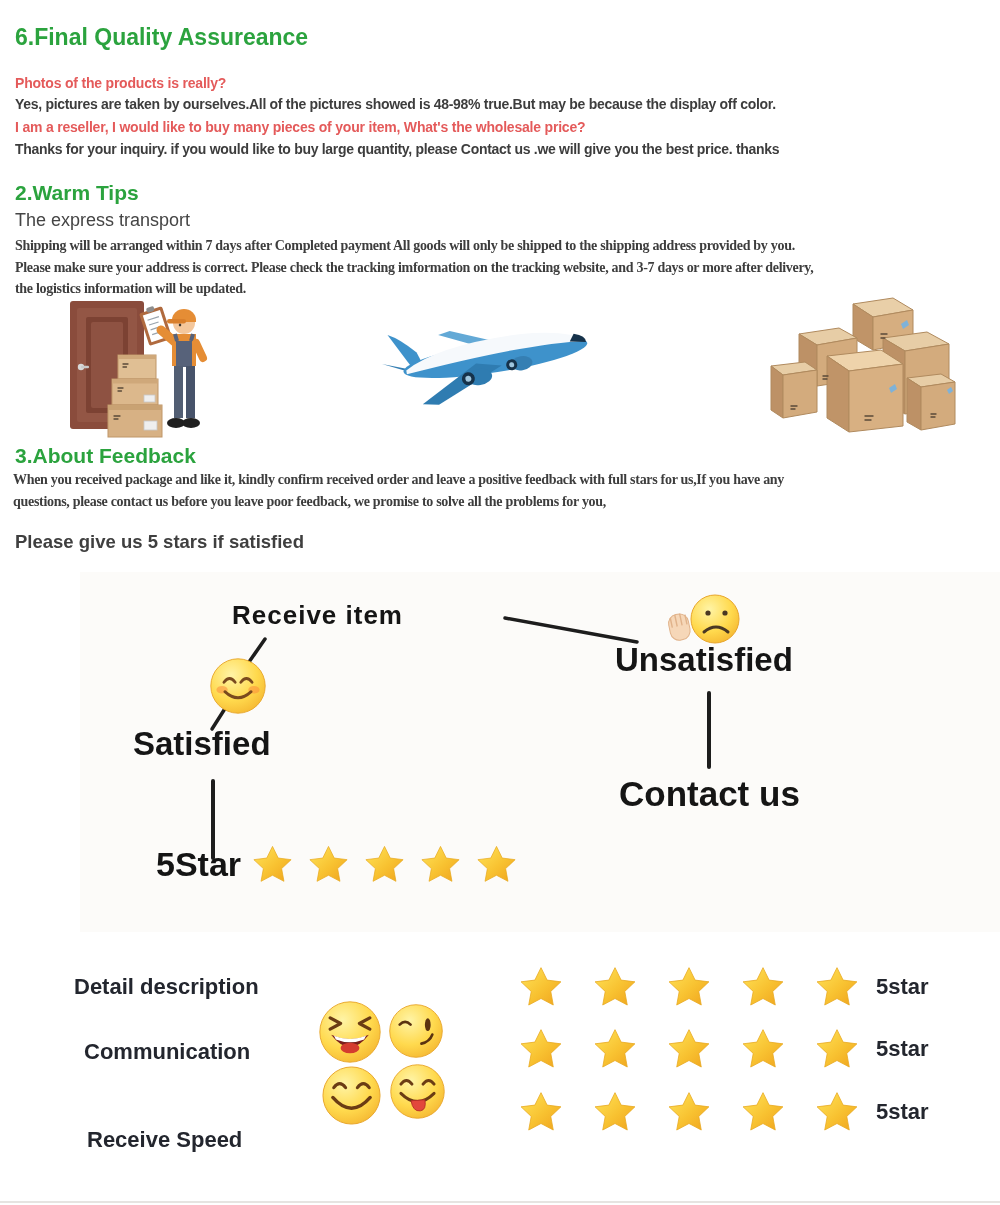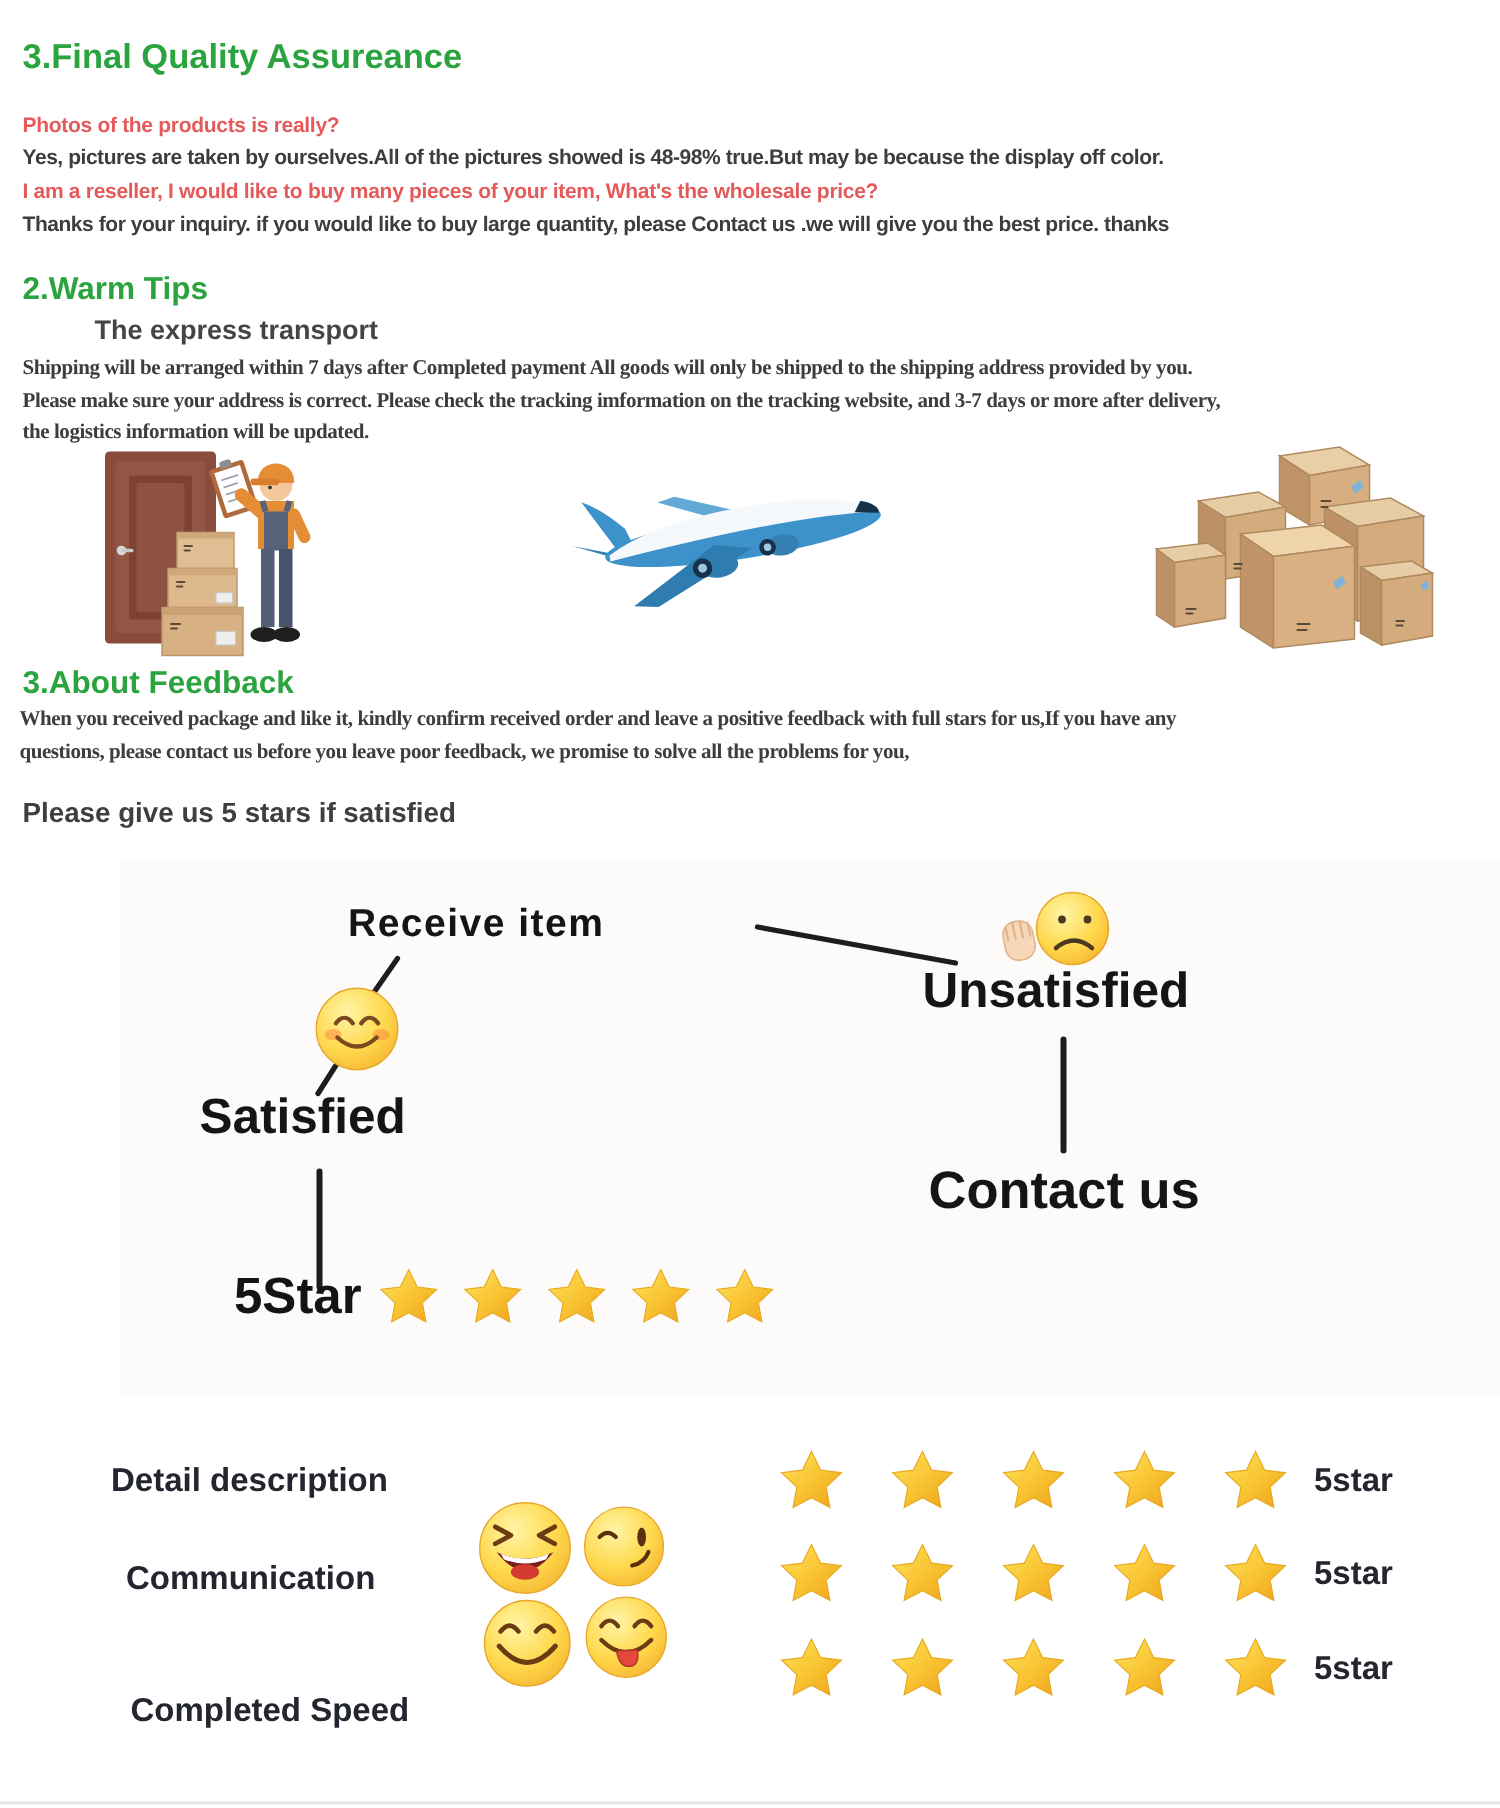--- a/index.html
+++ b/index.html
@@ -2,21 +2,21 @@
 <html><head>
 <meta charset="utf-8">
 <style>
   html,body{margin:0;padding:0;background:#fff;}
   .page{position:relative;width:1000px;height:1205px;background:#fff;overflow:hidden;
         font-family:"Liberation Sans",sans-serif;}
   .abs{position:absolute;}
   .h-green{font-weight:700;color:#2ba33e;white-space:nowrap;}
   .h1{font-size:23px;}
   .h2{font-size:21px;}
-  .sub{font-size:18px;font-weight:700;color:#454545;white-space:nowrap;margin-left:48px;}
+  .sub{font-size:18px;font-weight:400;color:#454545;white-space:nowrap;}
   .q{font-size:14px;font-weight:700;color:#e45a5a;white-space:nowrap;letter-spacing:-0.2px;}
   .para{font-size:14px;font-weight:700;color:#3d3d3d;white-space:nowrap;letter-spacing:-0.3px;}
   .para-block div{line-height:21.5px;font-family:Liberation Serif, serif;}
   .cta{font-size:18.5px;font-weight:700;color:#3f3f3f;white-space:nowrap;}
   .panel{left:80px;top:572px;width:920px;height:360px;background:#fcfbf9;}
   .flow-big{font-weight:600;color:#151515;white-space:nowrap;}
   .note-green div{font-size:17px;font-weight:700;color:#2f9b68;line-height:23.5px;white-space:nowrap;}
   .cat-label{font-size:22px;font-weight:700;color:#23262e;white-space:nowrap;}
   .star-row{display:flex;align-items:center;}
   .stars{display:flex;}
@@ -41,21 +41,21 @@
     <radialGradient id="faceGrad" cx="0.38" cy="0.3" r="0.85">
       <stop offset="0" stop-color="#fff4a6"></stop>
         <stop offset="0.55" stop-color="#ffd94d"></stop>
         <stop offset="1" stop-color="#f2ae2a"></stop>
     </radialGradient>
   </defs>
 </svg>
 
 <div class="page">
 
-  <div class="abs h-green h1" style="left:15px;top:24px;">3.Final Quality Assureance</div>
+  <div class="abs h-green h1" style="left:15px;top:24px;">6.Final Quality Assureance</div>
   <div class="abs q" style="left:15px;top:75px;text-align:right;">Photos of the products is really?</div>
   <div class="abs para" style="left:15px;top:96px;">Yes, pictures are taken by ourselves.All of the pictures showed is 48-98% true.But may be because the display off color.</div>
   <div class="abs q" style="left:15px;top:119px;">I am a reseller, I would like to buy many pieces of your item, What's the wholesale price?</div>
   <div class="abs para" style="left:15px;top:141px;">Thanks for your inquiry. if you would like to buy large quantity, please Contact us .we will give you the best price. thanks</div>
 
   <div class="abs h-green h2" style="left:15px;top:181px;">2.Warm Tips</div>
   <div class="abs sub" style="left:15px;top:210px;">The express transport</div>
   <div class="abs para-block" style="left:15px;top:235px;">
     <div class="para">Shipping will be arranged within 7 days after Completed payment All goods will only be shipped to the shipping address provided by you.</div>
     <div class="para">Please make sure your address is correct. Please check the tracking imformation on the tracking website, and 3-7 days or more after delivery,</div>
@@ -232,21 +232,21 @@
     </svg>
 
     <div class="abs flow-big" style="left:535px;top:69px;font-size:33px;">Unsatisfied</div>
 
     <div class="abs flow-big" style="left:539px;top:202px;font-size:35px;">Contact us</div>
 
   </div>
 
   <div class="abs cat-label" style="left:74px;top:974px;">Detail description</div>
   <div class="abs cat-label" style="left:84px;top:1039px;">Communication</div>
-  <div class="abs cat-label" style="left:87px;top:1127px;">Completed Speed</div>
+  <div class="abs cat-label" style="left:87px;top:1127px;">Receive Speed</div>
 
   <svg class="abs" style="left:317px;top:999px;" width="66" height="66" viewBox="0 0 70 70">
     <circle cx="35" cy="35" r="32" fill="url(#faceGrad)" stroke="#e8a62c" stroke-width="1"></circle>
     <path d="M14 20 L25 26 L14 32 M56 20 L45 26 L56 32" stroke="#6b3c14" stroke-width="3.4" fill="none" stroke-linecap="round" stroke-linejoin="round"></path>
     <path d="M15 38 Q35 64 55 38 Q35 47 15 38 Z" fill="#7a1f1a"></path>
     <path d="M18 39 Q35 46 52 39 L50 43 Q35 49 20 43 Z" fill="#ffffff"></path>
     <ellipse cx="35" cy="52" rx="10" ry="5.5" fill="#d43c2f"></ellipse>
   </svg>
   <svg class="abs" style="left:387px;top:1002px;" width="58" height="58" viewBox="0 0 64 64">
     <circle cx="32" cy="32" r="29" fill="url(#faceGrad)" stroke="#e8a62c" stroke-width="1"></circle>

